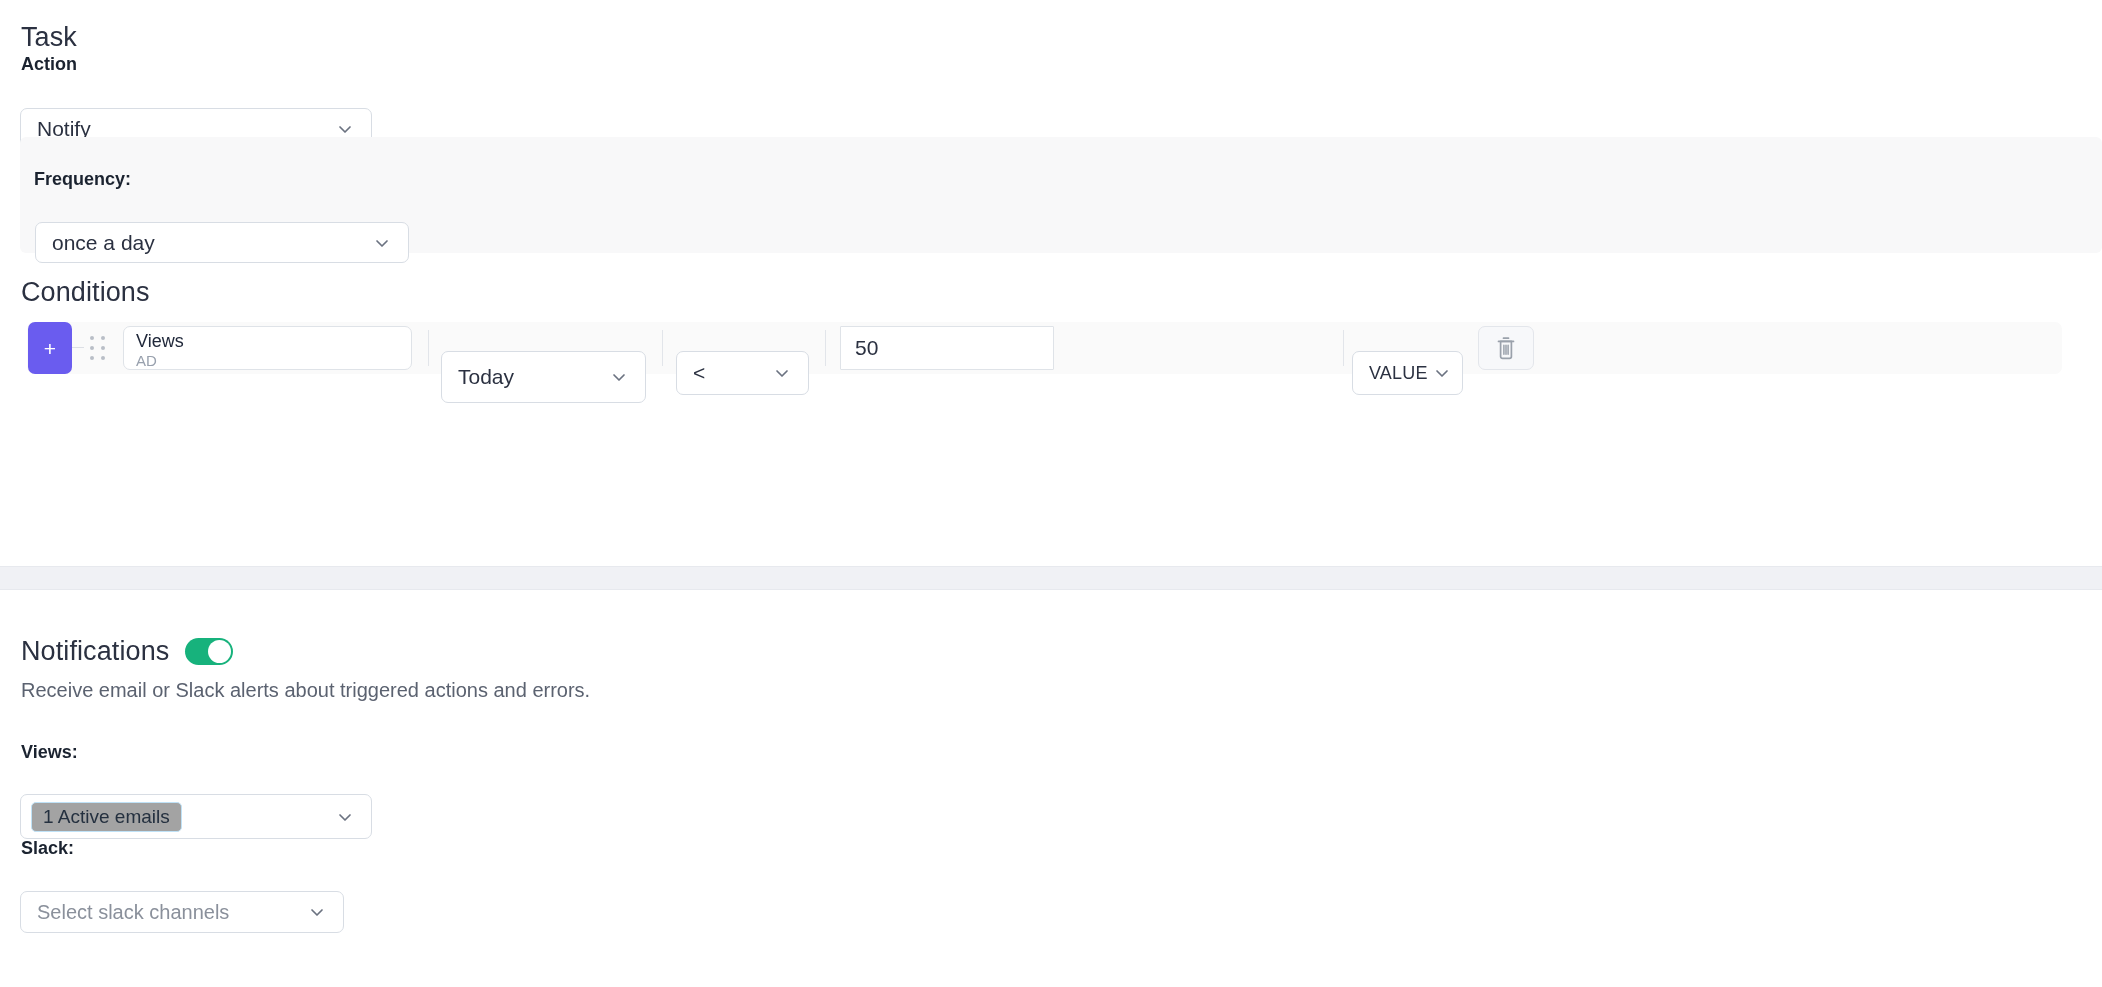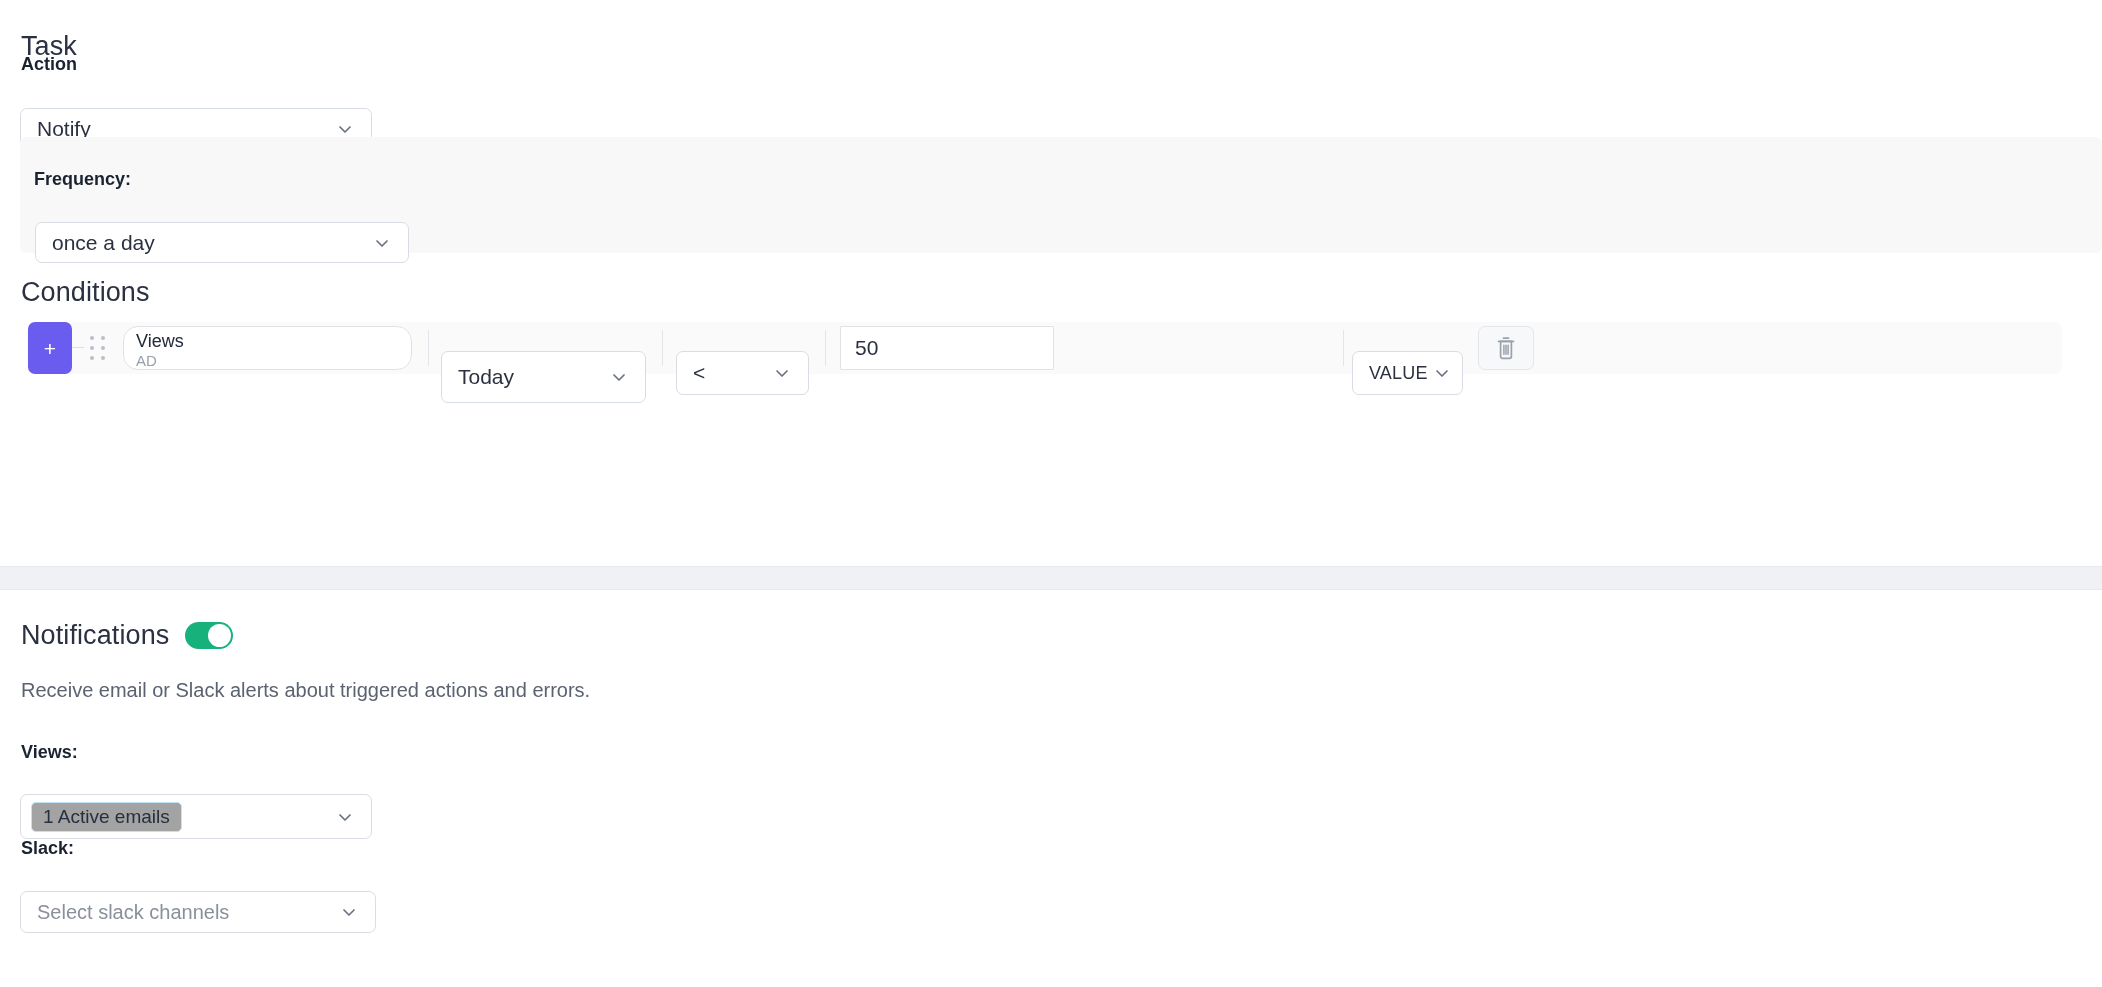--- a/index.html
+++ b/index.html
@@ -57,21 +57,21 @@
     right: 16px;
     top: 50%;
     transform: translateY(-50%);
     width: 20px;
     height: 20px;
     display: block;
   }
   .chevron svg { display: block; width: 20px; height: 20px; }
 
   
-  #task-title { position: absolute; left: 21px; top: 33px; }
+  #task-title { position: absolute; left: 21px; top: 24px; }
   #action-label { position: absolute; left: 21px; top: 55px; }
   #action-select {
     position: absolute; left: 20px; top: 83px;
     width: 352px; height: 41px;
   }
 
   
   #frequency-panel {
     position: absolute; left: 20px; top: 137px;
     width: 2082px; height: 116px;
@@ -141,21 +141,21 @@
     border-radius: 50%;
     background: #b9bec7;
   }
 
   
   #metric-field {
     position: absolute; left: 123px; top: 326px;
     width: 289px; height: 44px;
     background: #ffffff;
     border: 1px solid #dfe3e8;
-    border-radius: 15px;
+    border-radius: 7px;
     padding: 5px 12px 0 12px;
     z-index: 3;
   }
   #metric-field .metric-name {
     font-size: 18px;
     color: #20283a;
     line-height: 19px;
     white-space: nowrap;
   }
   #metric-field .metric-sub {
@@ -230,21 +230,21 @@
   #section-separator {
     position: absolute; left: 0; top: 566px;
     width: 2102px; height: 24px;
     background: #f0f1f5;
     border-top: 1px solid #e7e9ee;
     border-bottom: 1px solid #e7e9ee;
   }
 
   
   #notifications-header {
-    position: absolute; left: 21px; top: 622px;
+    position: absolute; left: 21px; top: 638px;
     display: flex;
     align-items: flex-start;
     gap: 16px;
   }
   #notifications-toggle {
     position: relative;
     width: 48px; height: 27px;
     border-radius: 14px;
     background: #17b27c;
     border: none;
@@ -283,21 +283,21 @@
     border: 1px solid #bfe2f7;
     border-radius: 5px;
     font-size: 19px;
     color: #24303f;
     white-space: nowrap;
   }
 
   #slack-label { position: absolute; left: 21px; top: 839px; }
   #slack-select {
     position: absolute; left: 20px; top: 866px;
-    width: 356px; height: 42px;
+    width: 324px; height: 42px;
   }
   #slack-select .val { font-size: 20px; }
 </style>
 </head>
 <body>
 
 <div class="page">
 
   <div class="section-title" id="task-title">Task</div>
 

